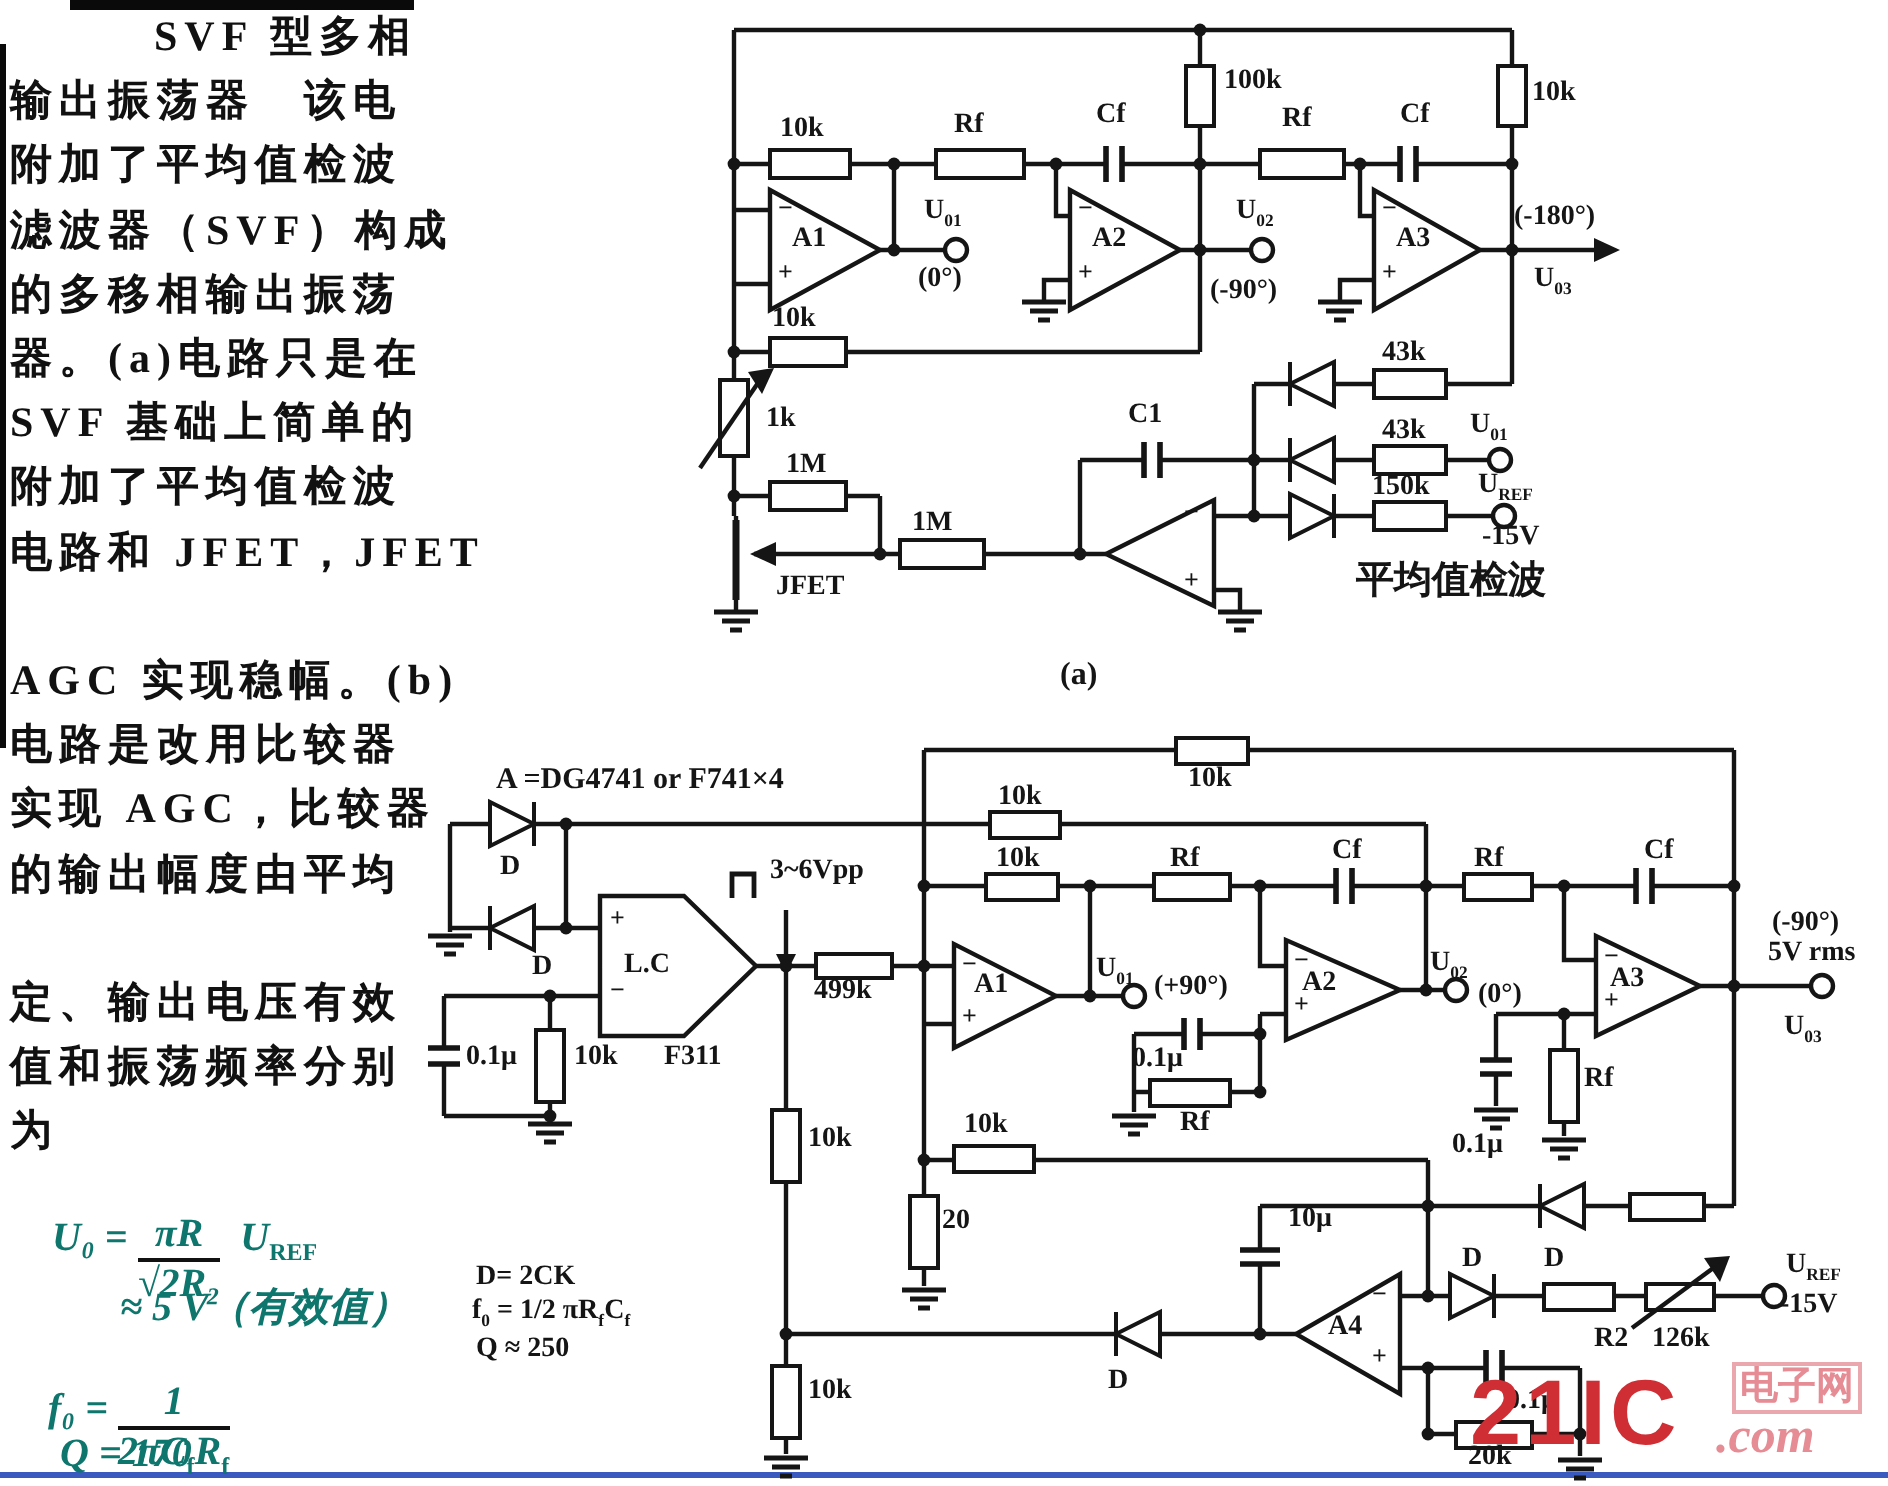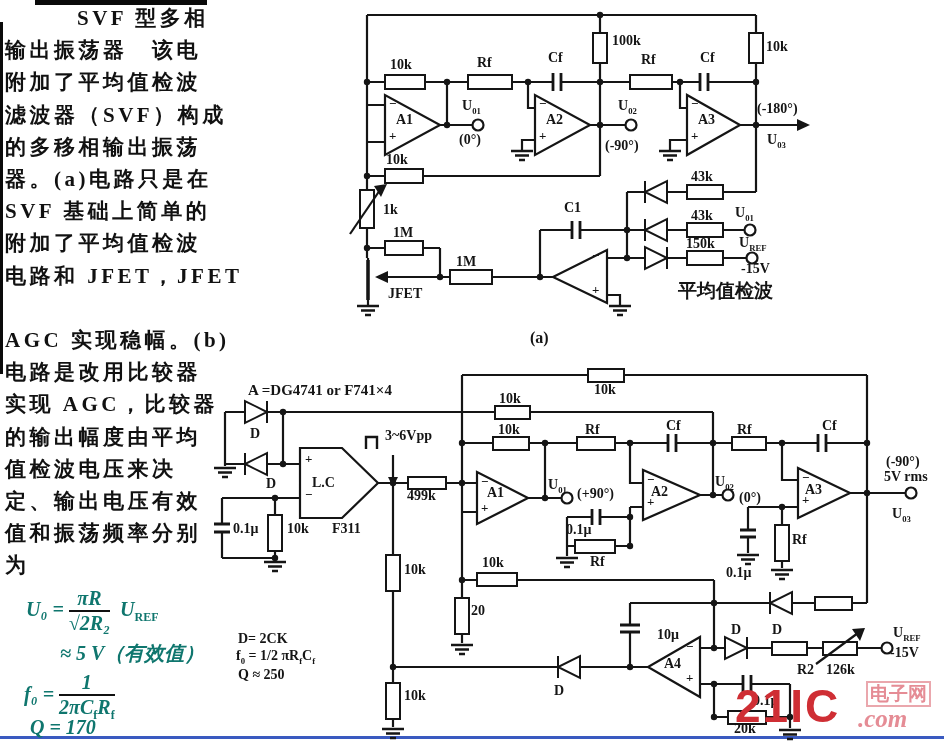--- a/index.html
+++ b/index.html
@@ -11,21 +11,21 @@
   .clabel sub{font-size:0.62em;}
   
   #text-col{position:absolute;left:0;top:0;width:218px;height:652px;}
   .tl{position:absolute;left:5px;white-space:nowrap;font-weight:bold;font-size:21px;
       letter-spacing:3.5px;color:#111;line-height:1;}
   .tl.indent{padding-left:72px;}
   
   .formula{position:absolute;font-style:italic;font-weight:bold;font-size:20px;color:#0f766e;
            white-space:nowrap;}
   .formula sub{font-size:12px;font-style:normal;}
-  .frac{display:inline-block;vertical-align:middle;text-align:center;line-height:1.05;}
+  .frac{display:inline-block;vertical-align:middle;text-align:center;line-height:1.05;margin-top:19px;}
   .frac .num{display:block;border-bottom:2px solid #111;padding:0 5px 1px 5px;}
   .frac .den{display:block;padding-top:1px;}
   
   #topbar{position:absolute;left:35px;top:0;width:172px;height:5px;background:#0a0a0a;}
   #leftstrip{position:absolute;left:0;top:22px;width:3px;height:352px;background:#0a0a0a;}
   #bluerule{position:absolute;left:0;top:736px;width:944px;height:3px;background:#3a5ac0;}
   
   .wm-big{position:absolute;left:735px;top:683px;font-family:"Liberation Sans",sans-serif;
           font-weight:900;font-size:46px;line-height:1;color:#cf2e34;letter-spacing:2px;}
   .wm-cjk{position:absolute;left:866px;top:681px;font-weight:bold;font-size:19px;
@@ -49,21 +49,20 @@
       <div class="tl" style="top: 104.6px;">滤波器（SVF）构成</div>
       <div class="tl" style="top: 136.8px;">的多移相输出振荡</div>
       <div class="tl" style="top: 169px;">器。(a)电路只是在</div>
       <div class="tl" style="top: 201.2px;">SVF 基础上简单的</div>
       <div class="tl" style="top: 233.4px;">附加了平均值检波</div>
       <div class="tl" style="top: 265.6px;">电路和 JFET，JFET</div>
       <div class="tl" style="top: 330px;">AGC 实现稳幅。(b)</div>
       <div class="tl" style="top: 362.2px;">电路是改用比较器</div>
       <div class="tl" style="top: 394.4px;">实现 AGC，比较器</div>
       <div class="tl" style="top: 426.6px;">的输出幅度由平均</div>
-      <div class="tl" style="top: 458.8px;">值检波电压来决</div>
       <div class="tl" style="top: 491px;">定、输出电压有效</div>
       <div class="tl" style="top: 523.2px;">值和振荡频率分别</div>
       <div class="tl" style="top: 555.4px;">为</div>
     </div>
 
   <div class="formula" style="left:26px;top:588px;">
     <span>U₀ =</span>
     <span class="frac"><span class="num">πR</span><span class="den">√2R₂</span></span>
     <span>&nbsp;<span>U</span><sub>REF</sub></span>
   </div>
@@ -369,21 +368,21 @@
       <span class="clabel" style="left: 566px; top: 523px;">0.1μ</span>
       <span class="clabel" style="left: 590px; top: 555px;">Rf</span>
       <span class="clabel" style="left: 482px; top: 556px;">10k</span>
       <span class="clabel" style="left: 471px; top: 604px;">20</span>
       <span class="clabel" style="left: 404px; top: 563px;">10k</span>
       <span class="clabel" style="left: 404px; top: 689px;">10k</span>
       <span class="clabel" style="left: 238px; top: 632px;">D= 2CK</span>
       <span class="clabel" style="left: 236px; top: 649px;">f<sub>0</sub> = 1/2 πR<sub>f</sub>C<sub>f</sub></span>
       <span class="clabel" style="left: 238px; top: 668px;">Q ≈ 250</span>
       <span class="clabel" style="left: 554px; top: 684px;">D</span>
-      <span class="clabel" style="left: 644px; top: 628px; margin-left: 13px;">10μ</span>
+      <span class="clabel" style="left: 644px; top: 603px;">10μ</span>
       <span class="clabel" style="left: 731px; top: 623px;">D</span>
       <span class="clabel" style="left: 772px; top: 623px;">D</span>
       <span class="clabel" style="left: 797px; top: 663px;">R2</span>
       <span class="clabel" style="left: 826px; top: 663px;">126k</span>
       <span class="clabel" style="left: 893px; top: 626px;">U<sub>REF</sub></span>
       <span class="clabel" style="left: 890px; top: 646px;">-15V</span>
       <span class="clabel" style="left: 753px; top: 694px;">0.1μ</span>
       <span class="clabel" style="left: 734px; top: 722px;">20k</span>
       <span class="clabel" style="left: 726px; top: 566px;">0.1μ</span>
       <span class="clabel" style="left: 792px; top: 533px;">Rf</span>

